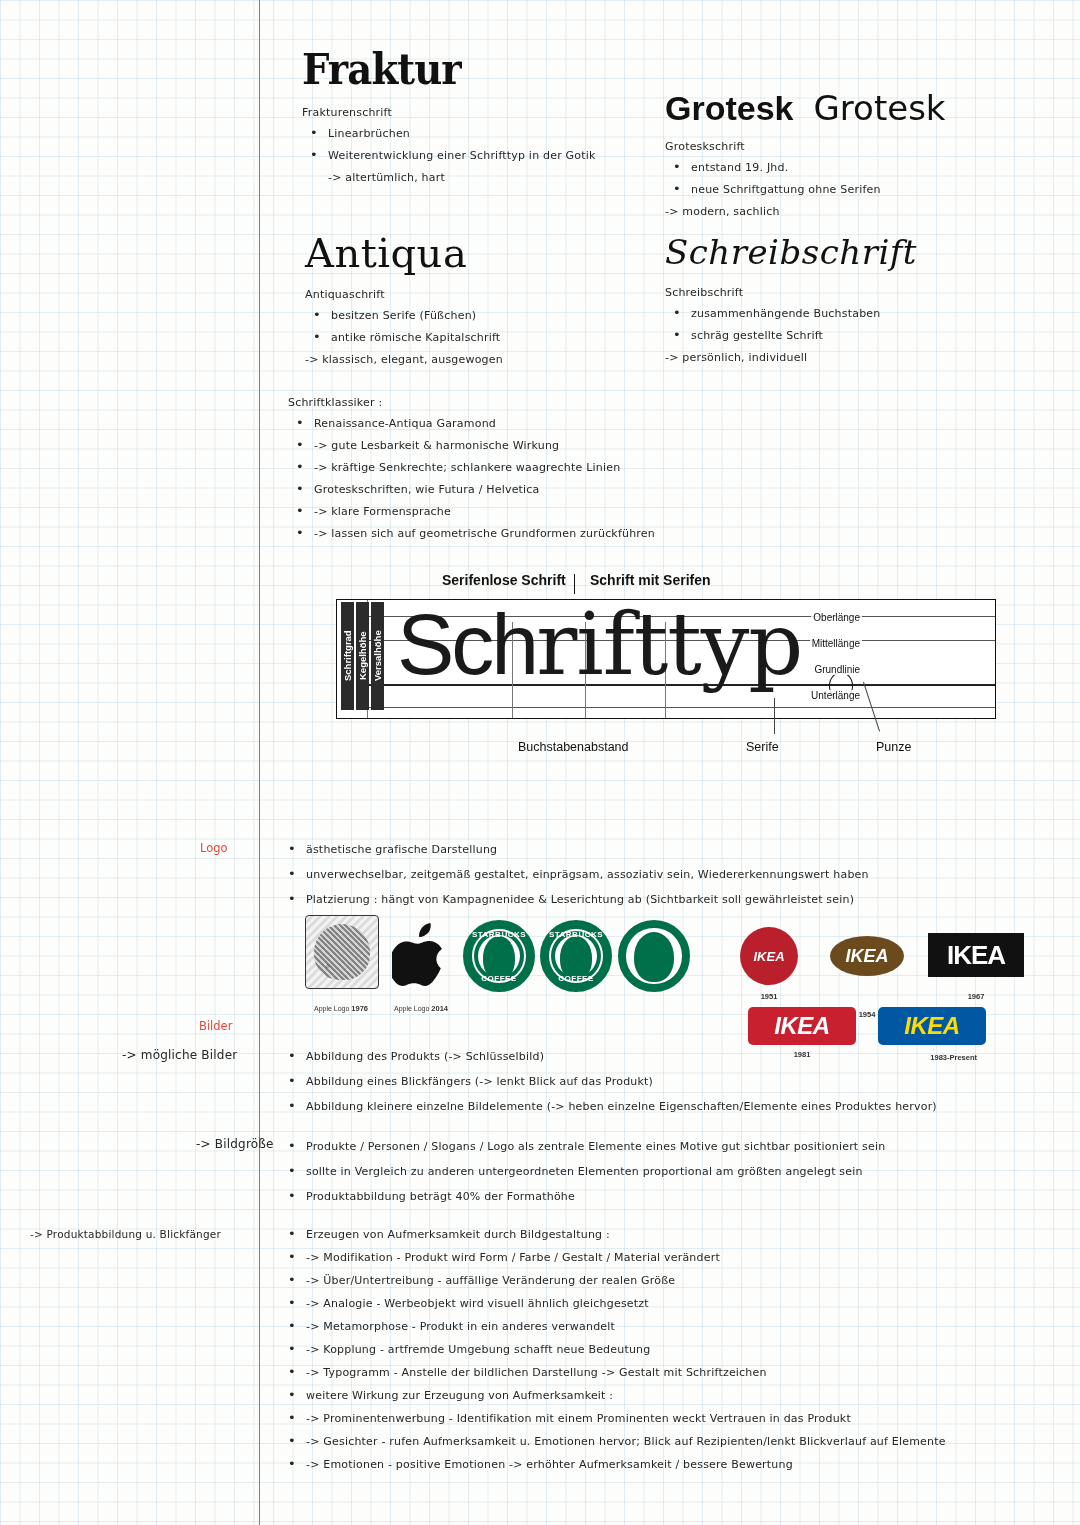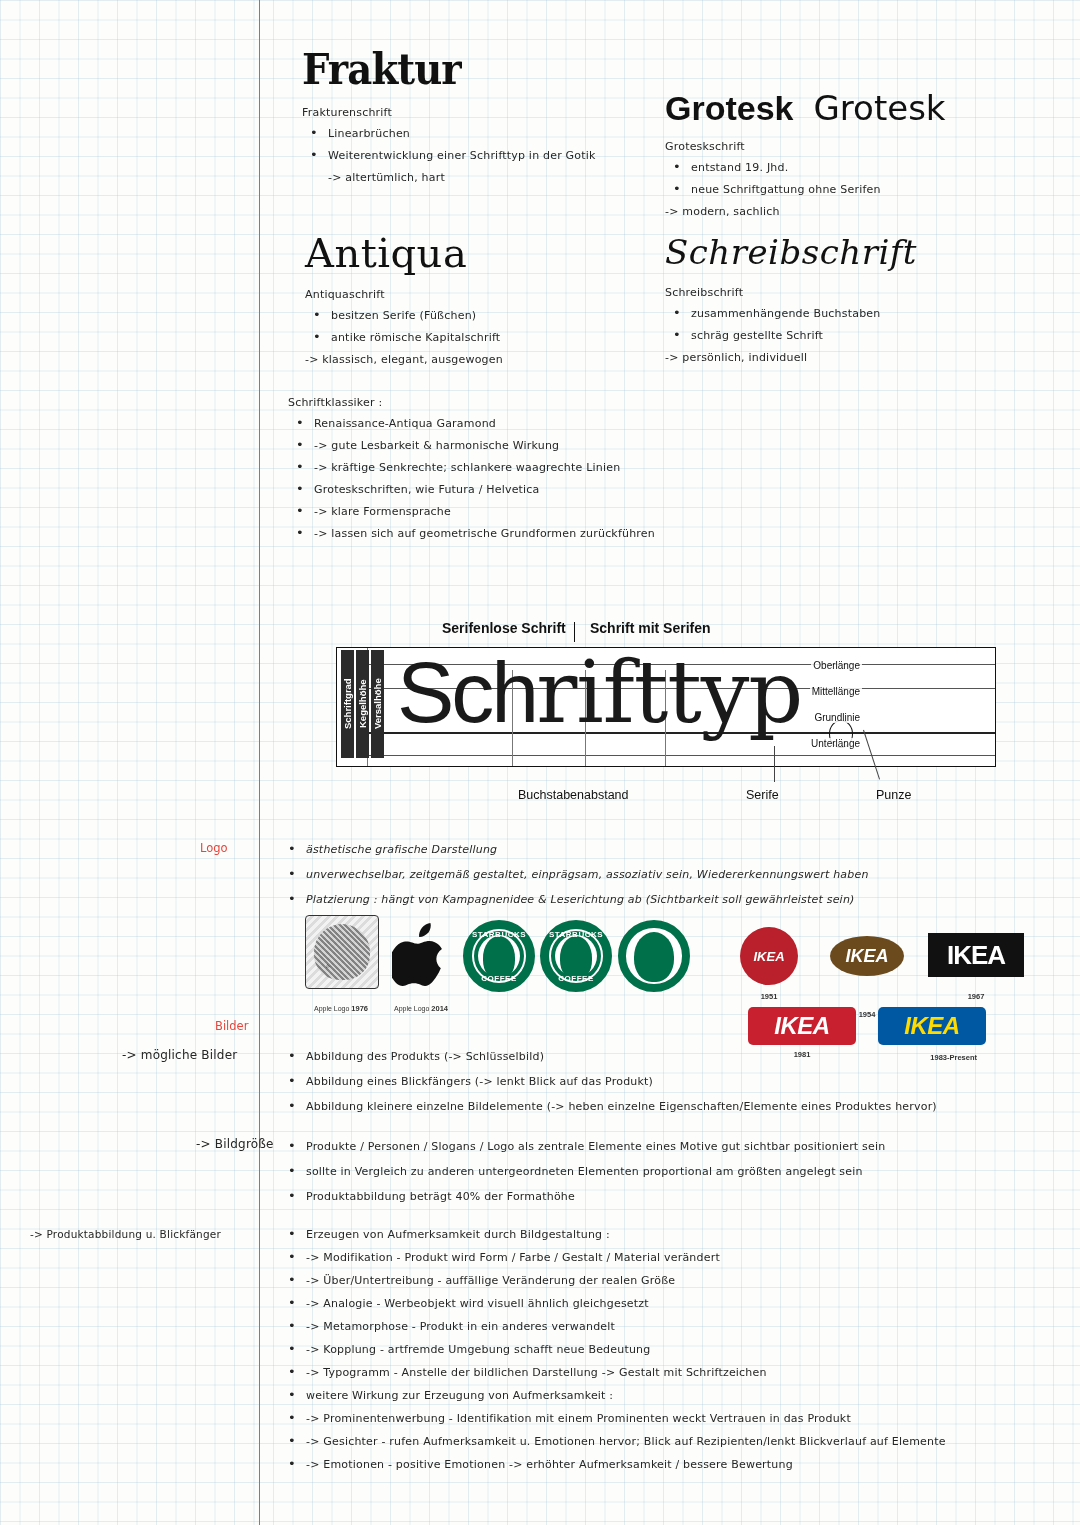--- a/index.html
+++ b/index.html
@@ -107,21 +107,20 @@
     color: #e8453c;
   }
 
   
   #schrifttyp-fig {
     position: absolute;
     left: 336px;
     top: 572px;
     width: 532px;
     height: 195px;
-    margin-top: 48px;
   }
   .fig-head {
     position: absolute;
     top: 0;
     font-family: "Liberation Sans", sans-serif;
     font-weight: bold;
     font-size: 14px;
     color: #111;
   }
   .fig-divider {
@@ -417,21 +416,21 @@
     <div class="below-label" style="left:182px; top:168px;">Buchstabenabstand</div>
     <div class="below-label" style="left:410px; top:168px;">Serife</div>
     <div class="below-label" style="left:540px; top:168px;">Punze</div>
 
     <div class="tickline" style="left:527px; top:110px; height:52px; transform:rotate(-18deg); transform-origin:top;"></div>
     <div class="tickline" style="left:438px; top:126px; height:36px;"></div>
   </div>
 
   <div class="blk redlabel" style="left:200px; top:841px;">Logo</div>
 
-  <div class="blk" style="left:280px; top:838px; width:720px;font-style:italic;">
+  <div class="blk" style="left:280px; top:838px; width:720px;">
     <ul class="bul hand" style="line-height:24px;">
       <li>ästhetische grafische Darstellung</li>
       <li>unverwechselbar, zeitgemäß gestaltet, einprägsam, assoziativ sein, Wiedererkennungswert haben</li>
       <li>Platzierung : hängt von Kampagnenidee &amp; Leserichtung ab (Sichtbarkeit soll gewährleistet sein)</li>
     </ul>
   </div>
 
   <div id="logo-row">
 
     <div class="logo-apple-1976" style="left:5px; top:0;"></div>
@@ -501,21 +500,21 @@
     </div>
 
     <div class="ikea-badge ikea-present" style="left:578px; top:92px;">
       <span>IKEA</span>
     </div>
     <div class="caption" style="left:587px; top:138px;text-align:right;">
       <b>1983-Present</b>
     </div>
   </div>
 
-  <div class="blk redlabel" style="left:215px; top:1019px;">Bilder</div>
+  <div class="blk redlabel" style="left:199px; top:1019px;">Bilder</div>
 
   <div class="blk hand hand-sm" style="left:122px; top:1046px;">-&gt; mögliche Bilder</div>
   <div class="blk" style="left:280px; top:1045px; width:760px;">
     <ul class="bul hand" style="line-height:24px;">
       <li>Abbildung des Produkts (-&gt; Schlüsselbild)</li>
       <li>Abbildung eines Blickfängers (-&gt; lenkt Blick auf das Produkt)</li>
       <li>Abbildung kleinere einzelne Bildelemente (-&gt; heben einzelne Eigenschaften/Elemente eines Produktes hervor)</li>
     </ul>
   </div>
 

